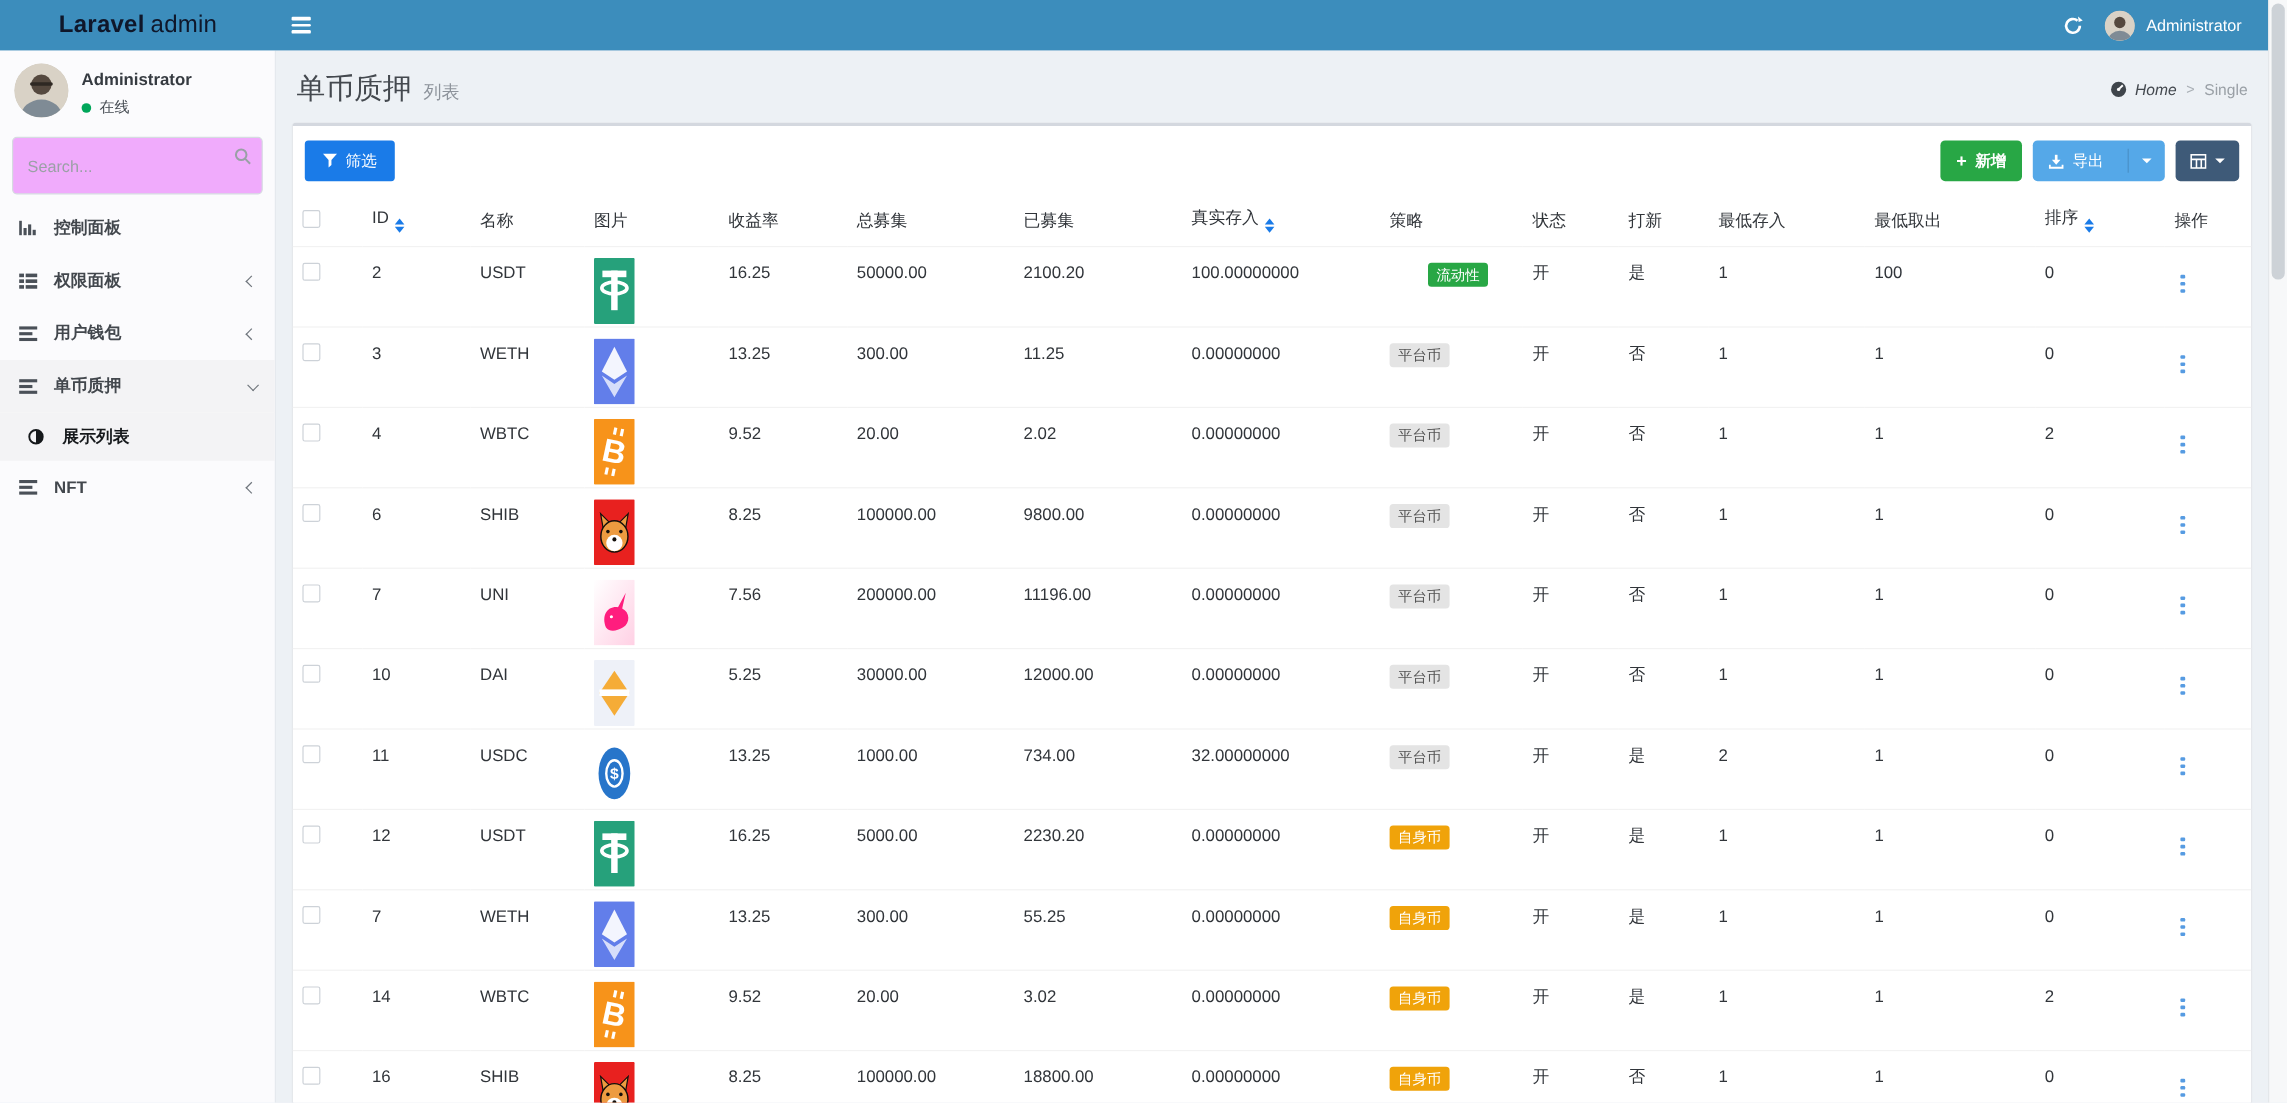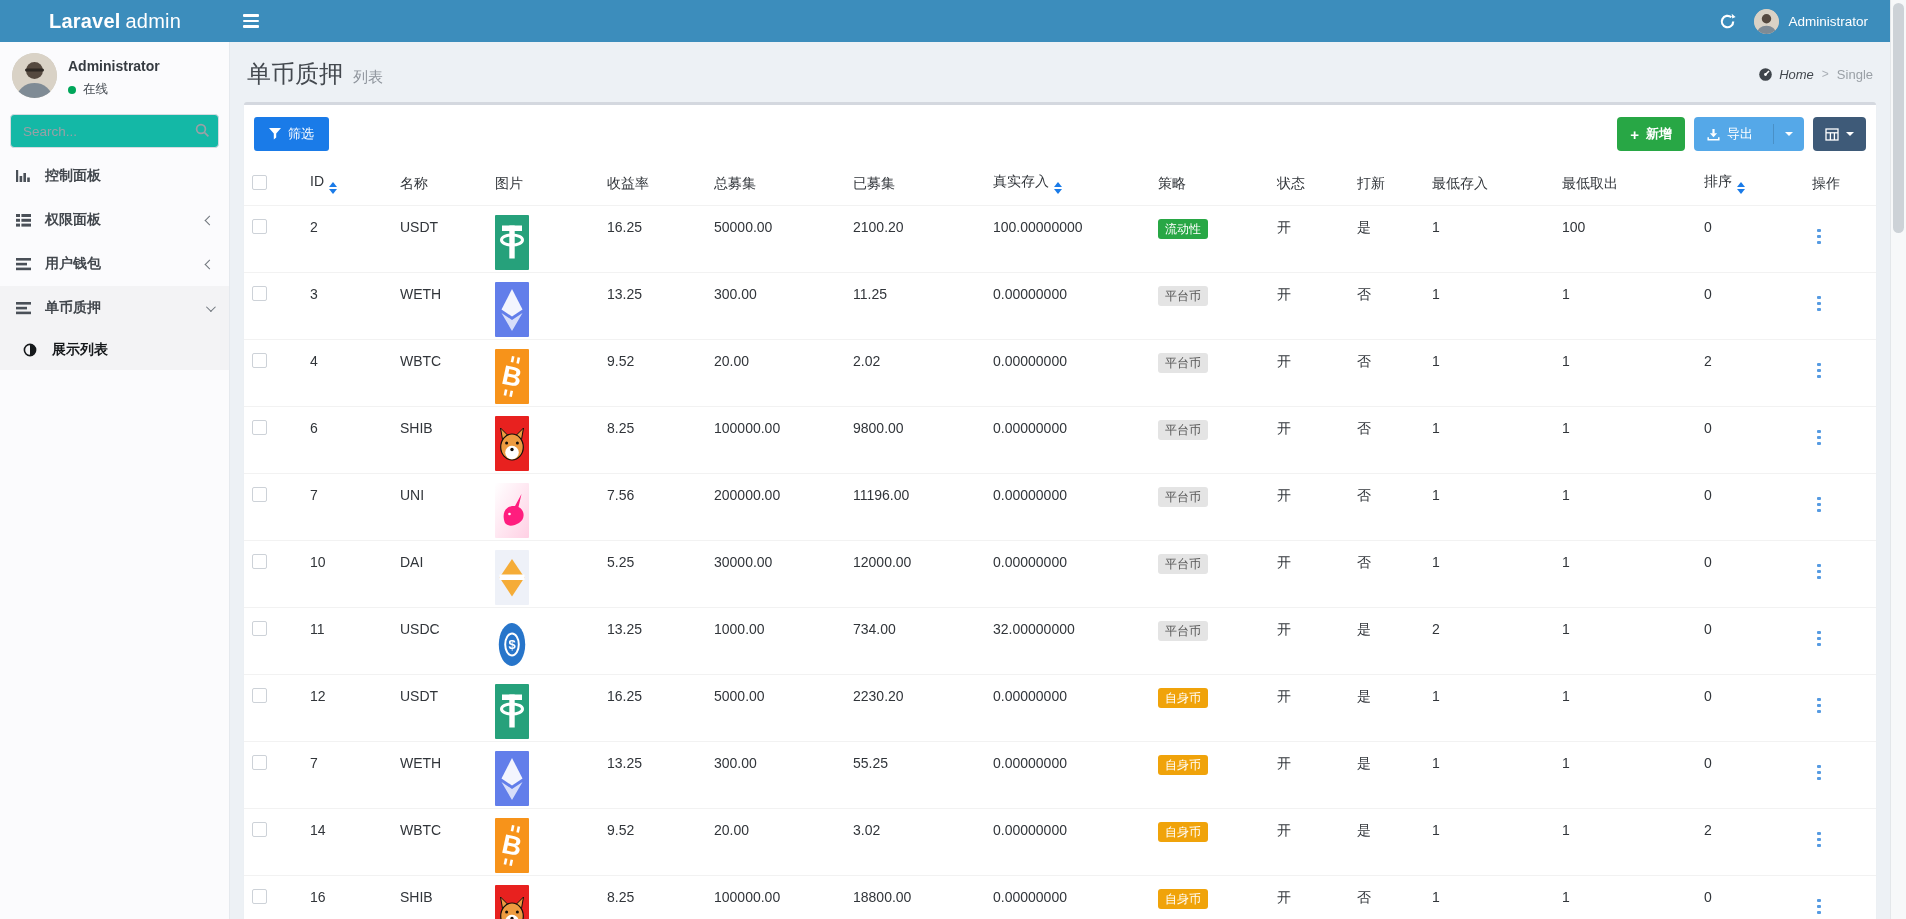--- a/index.html
+++ b/index.html
@@ -2,21 +2,21 @@
 <html style="--navbar-bg: #3c8dbc; --sidebar-bg: #fbfbfd; --content-bg: #edf1f5; --accent: #1a7be8; --green: #28a745; --orange: #f0a30a; --export-blue: #55a8e8; --grid-btn: #3e5a78; --badge-gray-bg: #e4e4e4; --badge-gray-text: #555555; --dots-blue: #569be2; --online-green: #00a65a;"><head>
 <meta charset="utf-8">
 <style>
   * { margin:0; padding:0; box-sizing:border-box; }
   html,body { width:1906px; height:919px; overflow:hidden; }
   body { font-family:"Liberation Sans","DejaVu Sans",sans-serif; background:#edf1f5; color:#333; }
   .app { position:relative; width:1906px; height:919px; background:var(--content-bg,#edf1f5); }
 
   
   .navbar { position:absolute; top:0; left:0; right:16px; height:42px; background:var(--navbar-bg,#3c8dbc); display:flex; align-items:stretch; z-index:5; }
-  .brand { width:230px; display:flex; align-items:center; justify-content:center; color:#ffffff; font-size:20px; letter-spacing:.2px; }
+  .brand { width:230px; display:flex; align-items:center; justify-content:center; color:#0f172a; font-size:20px; letter-spacing:.2px; }
   .brand b { font-weight:700; margin-right:5px; }
   .hamburger { width:42px; display:flex; align-items:center; justify-content:center; cursor:pointer; }
   .hamburger .bars { display:flex; flex-direction:column; gap:3px; }
   .hamburger .bars i { display:block; width:16px; height:2.5px; background:#fff; border-radius:1px; }
   .nav-right { margin-left:auto; display:flex; align-items:center; gap:18px; padding-right:22px; color:#fff; }
   .nav-refresh { cursor:pointer; display:flex; }
   .nav-user { display:flex; align-items:center; gap:9px; cursor:pointer; }
   .nav-avatar { width:25px; height:25px; border-radius:50%; overflow:hidden; background:#cfc9bd; }
   .nav-username { font-size:13.5px; }
 
@@ -25,21 +25,21 @@
   .scroll-thumb { position:absolute; top:3px; left:2px; width:11px; height:230px; background:#cdd2d7; border-radius:6px; cursor:pointer; }
 
   
   .sidebar { position:absolute; top:42px; left:0; bottom:0; width:230px; background:var(--sidebar-bg,#fbfbfd); border-right:1px solid #e5e9ee; }
   .user-panel { display:flex; gap:11px; padding:11px 12px 8px; }
   .avatar { width:45px; height:45px; border-radius:50%; overflow:hidden; background:#cfc9bd; flex:none; }
   .user-name { font-size:14px; font-weight:700; color:#363b41; margin-top:5px; }
   .user-status { display:flex; align-items:center; gap:7px; font-size:12.5px; color:#454b52; margin-top:7px; }
   .status-dot { width:8px; height:8px; border-radius:50%; background:var(--online-green,#00a65a); }
   .search-box { position:relative; margin:8px 10px 6px; }
-  .search-box input { width:100%; height:34px; border:1px solid #d6dbe1; border-radius:4px; background:#14b8a6; padding:0 32px 0 12px; font-size:13.5px; color:#333; font-family:inherit; outline:none; }
+  .search-box input { width:100%; height:48px; border:1px solid #d6dbe1; border-radius:4px; background:#f0abfc; padding:0 32px 0 12px; font-size:13.5px; color:#333; font-family:inherit; outline:none; }
   .search-box input::placeholder { color:#9aa0a6; }
   .search-btn { position:absolute; right:9px; top:9px; cursor:pointer; display:flex; }
   .menu-header { padding:14px 14px 4px; font-size:12.5px; color:#8a9199; }
   .menu { list-style:none; }
   .menu-item { display:flex; align-items:center; height:44px; padding:0 16px 0 15px; font-size:14px; font-weight:600; color:#42474d; cursor:pointer; }
   .menu-item .mi-icon { width:18px; margin-right:12px; display:flex; align-items:center; }
   .menu-item .chev { margin-left:auto; }
   .chev i { display:block; width:7px; height:7px; border-right:1.8px solid #6f757c; border-bottom:1.8px solid #6f757c; }
   .chev.left i  { transform:rotate(135deg); }
   .chev.down i  { transform:rotate(45deg) translateY(-2px); }
@@ -75,21 +75,21 @@
   .grid-table { width:100%; border-collapse:collapse; font-size:14px; color:#31353a; table-layout:fixed; }
   .grid-table th { text-align:left; font-weight:400; font-size:14px; padding:9px 8px 11px; border-bottom:1px solid #f2f2f2; white-space:nowrap; }
   .grid-table td { vertical-align:top; padding:13px 8px 0; height:67px; border-top:1px solid #f2f2f2; white-space:nowrap; overflow:hidden; }
   .grid-table tbody tr:first-child td { border-top:none; }
   .cb { display:inline-block; width:15px; height:15px; border:1px solid #cdd2d8; border-radius:2px; background:#fff; cursor:pointer; }
   .sort { display:inline-flex; flex-direction:column; margin-left:5px; vertical-align:-1px; cursor:pointer; }
   .sort i { width:0; height:0; border-left:4px solid transparent; border-right:4px solid transparent; }
   .sort .up { border-bottom:5px solid var(--accent,#1a7be8); margin-bottom:2px; }
   .sort .down { border-top:5px solid var(--accent,#1a7be8); }
   .badge { display:inline-block; padding:4px 7px; border-radius:3px; font-size:12px; line-height:1; color:#fff; }
-  .badge.success { background:var(--green,#28a745); }
+  .badge.success { background:var(--green,#28a745);margin-left:32px; }
   .badge.warning { background:var(--orange,#f0a30a); }
   .badge.default { background:var(--badge-gray-bg,#e4e4e4); color:var(--badge-gray-text,#555); }
   .coin { display:block; width:34px; height:55px; margin-top:-4px; border-radius:1px; overflow:hidden; }
   .coin svg { display:block; }
   .dots { display:inline-flex; flex-direction:column; gap:2.5px; padding:3px 5px; cursor:pointer; }
   .dots i { width:3.5px; height:3.5px; border-radius:1px; background:var(--dots-blue,#569be2); }
 </style>
 </head>
 <body>
 
@@ -221,20 +221,35 @@
           </span>
         </li>
         <li class="menu-item submenu-item treeview-open">
           <span class="mi-icon">
             <svg width="14" height="14" viewBox="0 0 14 14">
               <circle cx="7" cy="7" r="5.6" fill="none" stroke="#15181b" stroke-width="1.6"></circle>
               <path d="M7 1.4a5.6 5.6 0 0 1 0 11.2Z" fill="#15181b"></path>
             </svg>
           </span>
           <span>展示列表</span>
+        </li>
+        <li class="menu-item">
+          <span class="mi-icon">
+            <svg width="17" height="14" viewBox="0 0 17 14">
+              <g fill="#4a5058">
+                <rect x="1" y="1" width="15" height="2.6"></rect>
+                <rect x="1" y="5.8" width="11" height="2.6"></rect>
+                <rect x="1" y="10.6" width="15" height="2.6"></rect>
+              </g>
+            </svg>
+          </span>
+          <span>NFT</span>
+          <span class="chev left">
+            <i></i>
+          </span>
         </li>
       </ul>
   </aside>
 
   <main class="content">
     <div class="content-header">
       <h1 class="page-title">
         <span>单币质押</span>
         <small class="page-subtitle">列表</small>
       </h1>

